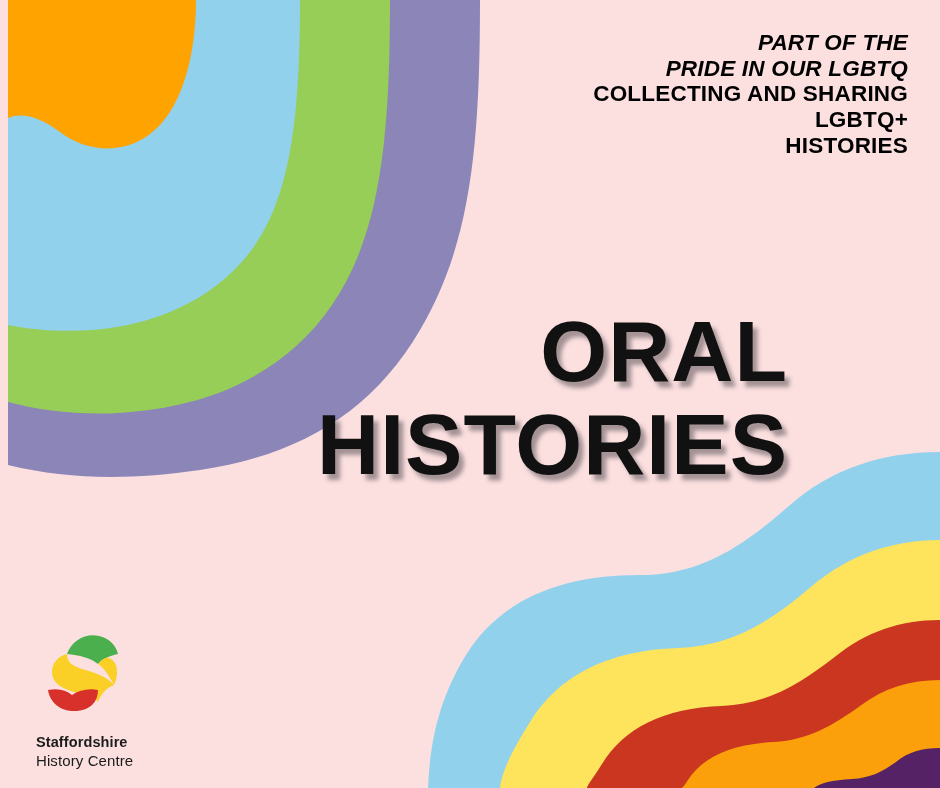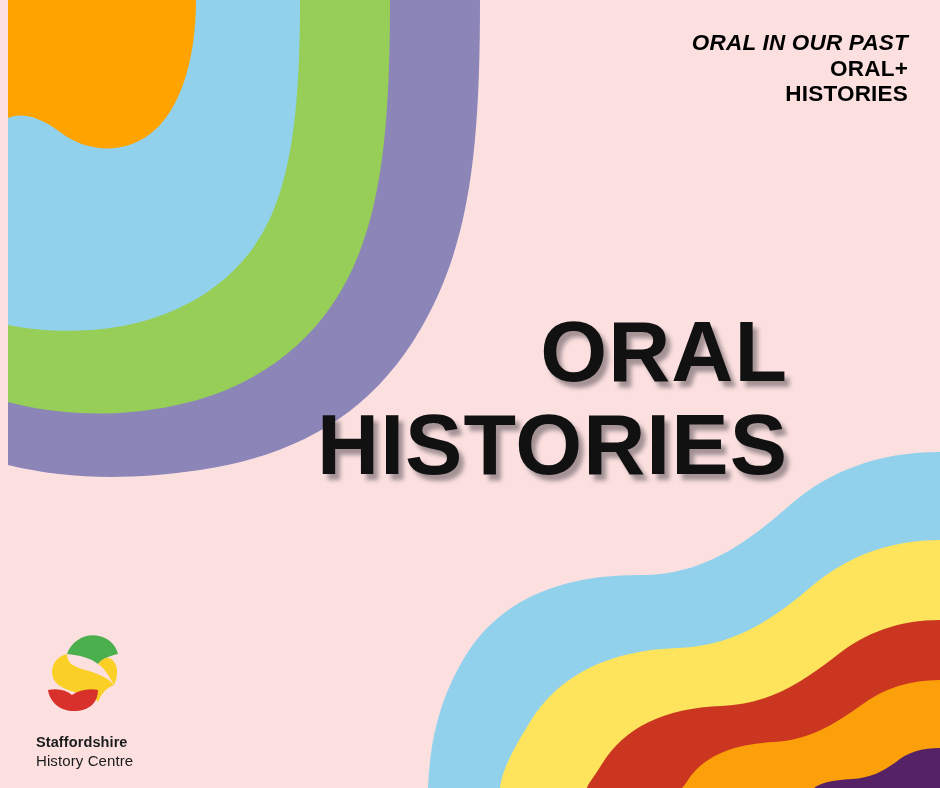--- a/index.html
+++ b/index.html
@@ -173,22 +173,24 @@
       <path fill="#552265" d="M 940,748
                C 922,748 908,752 896,762
                C 882,772 870,778 852,779
                C 832,780 820,783 814,788
                L 940,788
                Z"></path>
     </g>
   </svg>
 
   <div class="header-block">
-    <span class="header-line italic">ORAL IN OUR PAST</span>
-    <span class="header-line">ORAL+</span>
+    <span class="header-line italic">PART OF THE</span>
+    <span class="header-line italic">PRIDE IN OUR LGBTQ</span>
+    <span class="header-line">COLLECTING AND SHARING</span>
+    <span class="header-line">LGBTQ+</span>
     <span class="header-line">HISTORIES</span>
   </div>
 
   <div class="title-block">
     <span class="title-line line1">ORAL</span>
     <span class="title-line line2">HISTORIES</span>
   </div>
 
   <div class="logo-block">
     <svg class="logo-mark" width="74" height="84" viewBox="0 0 74 84">

